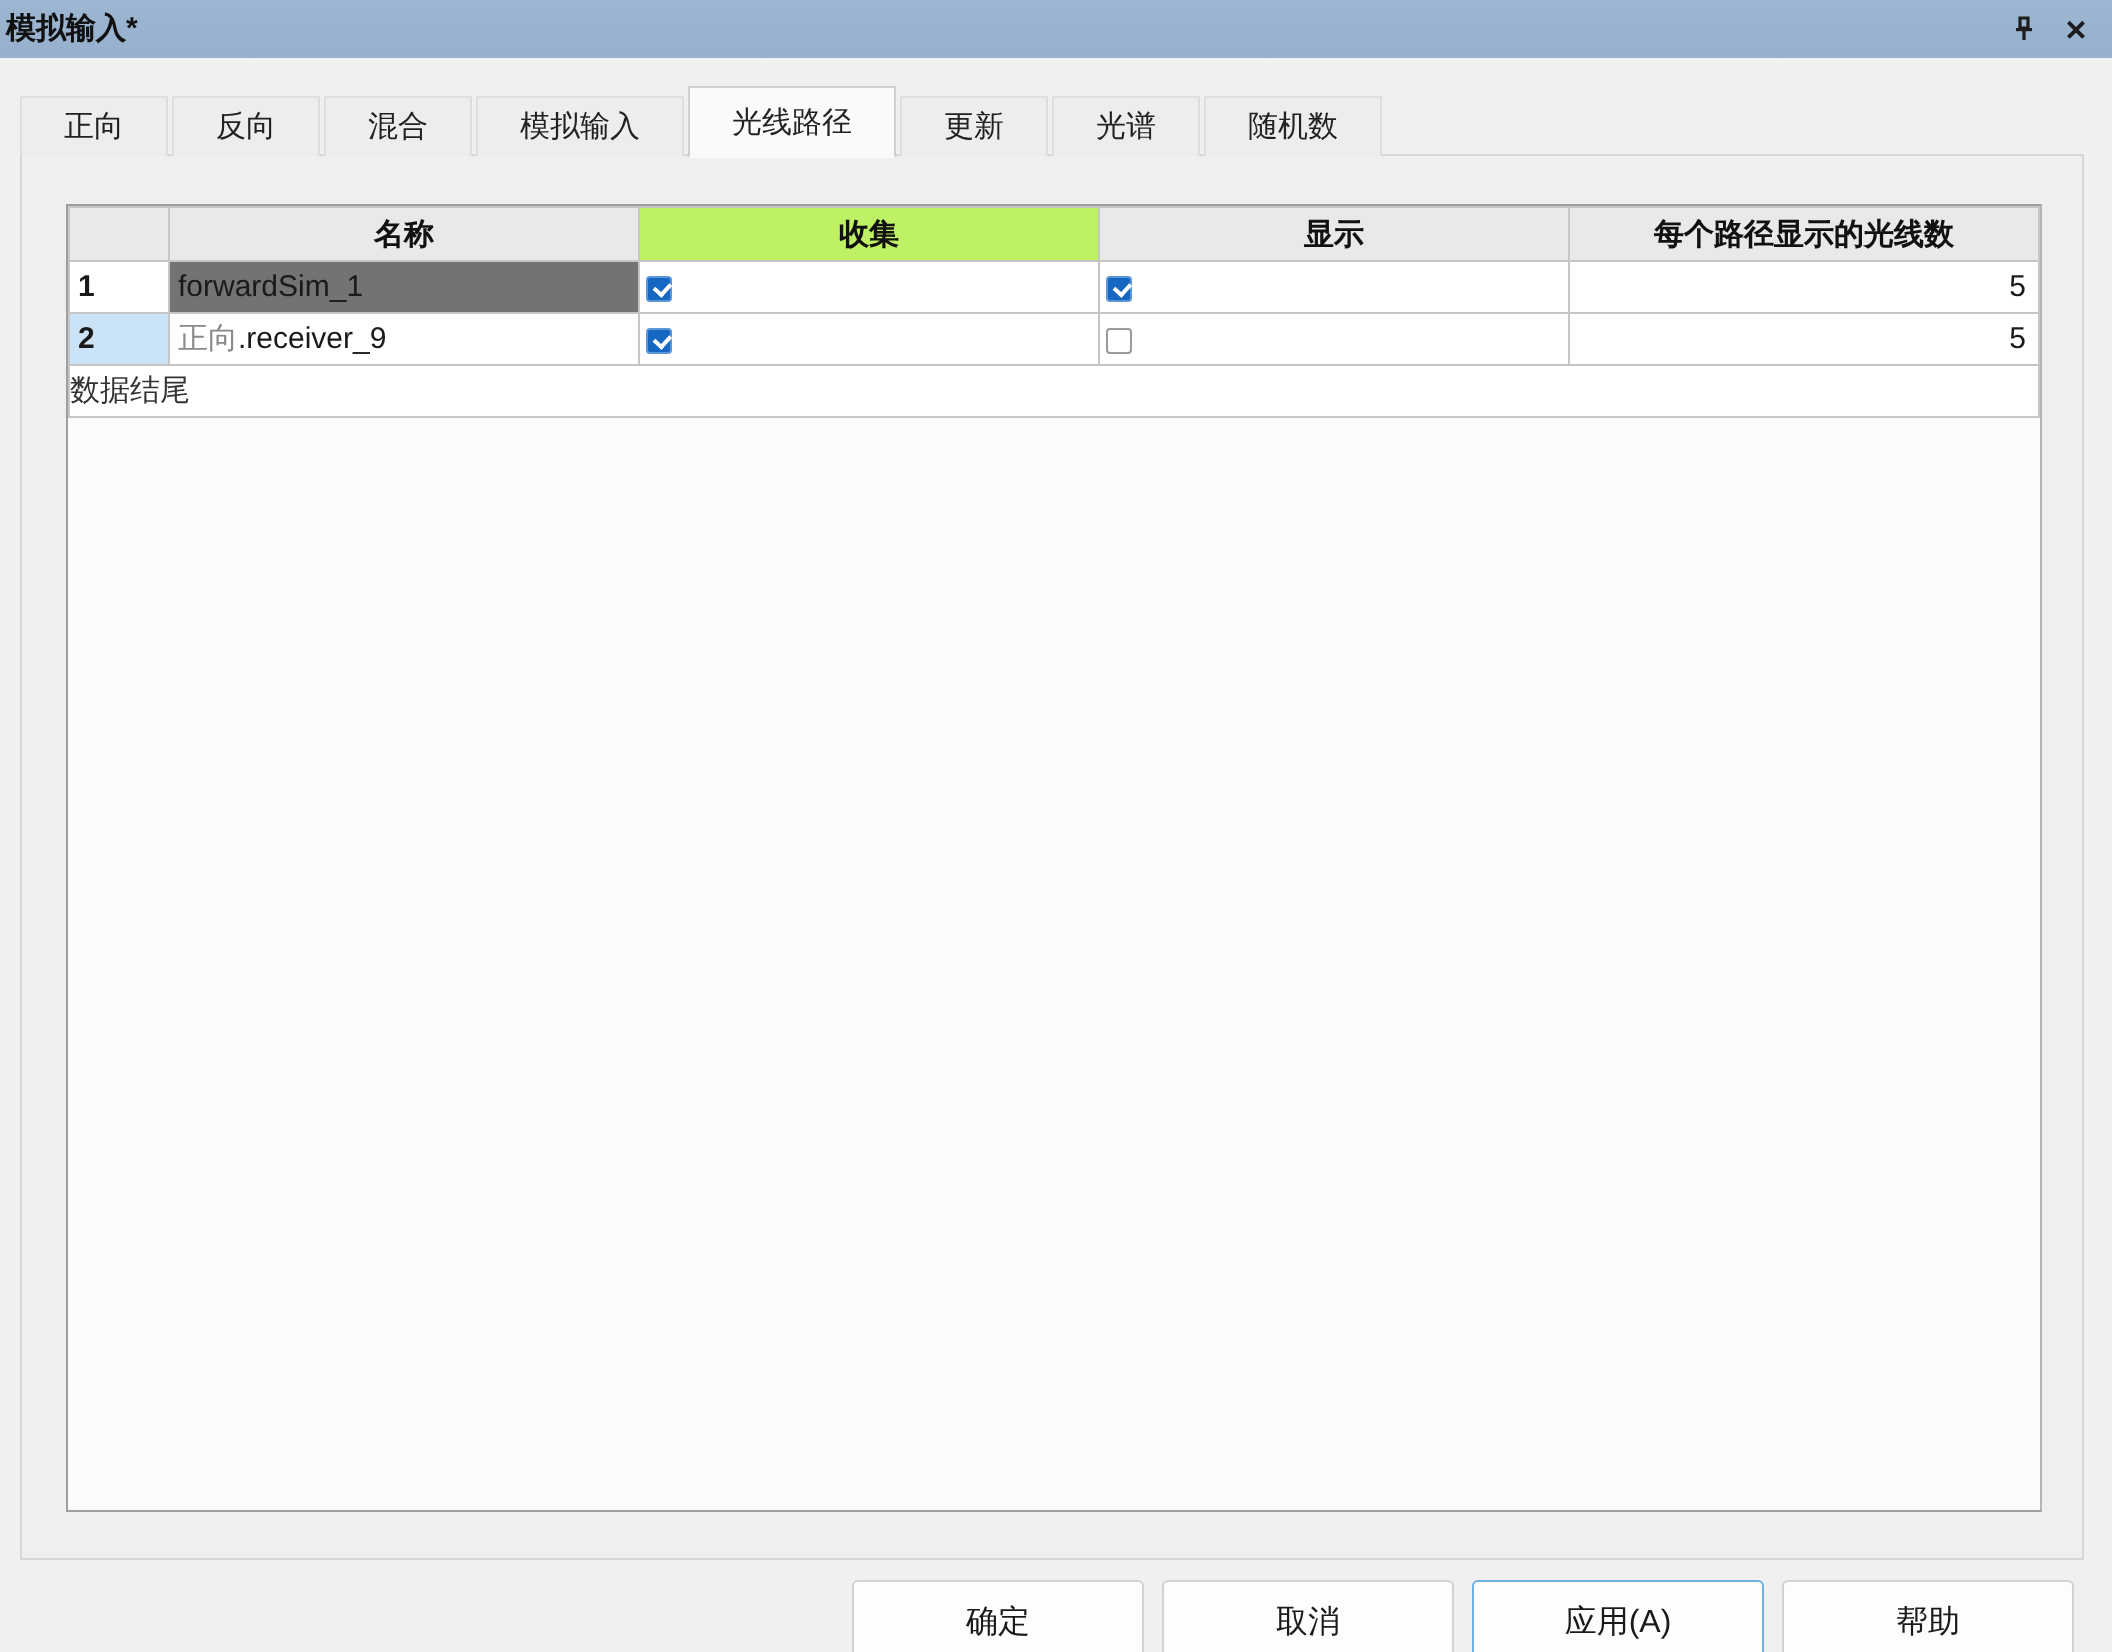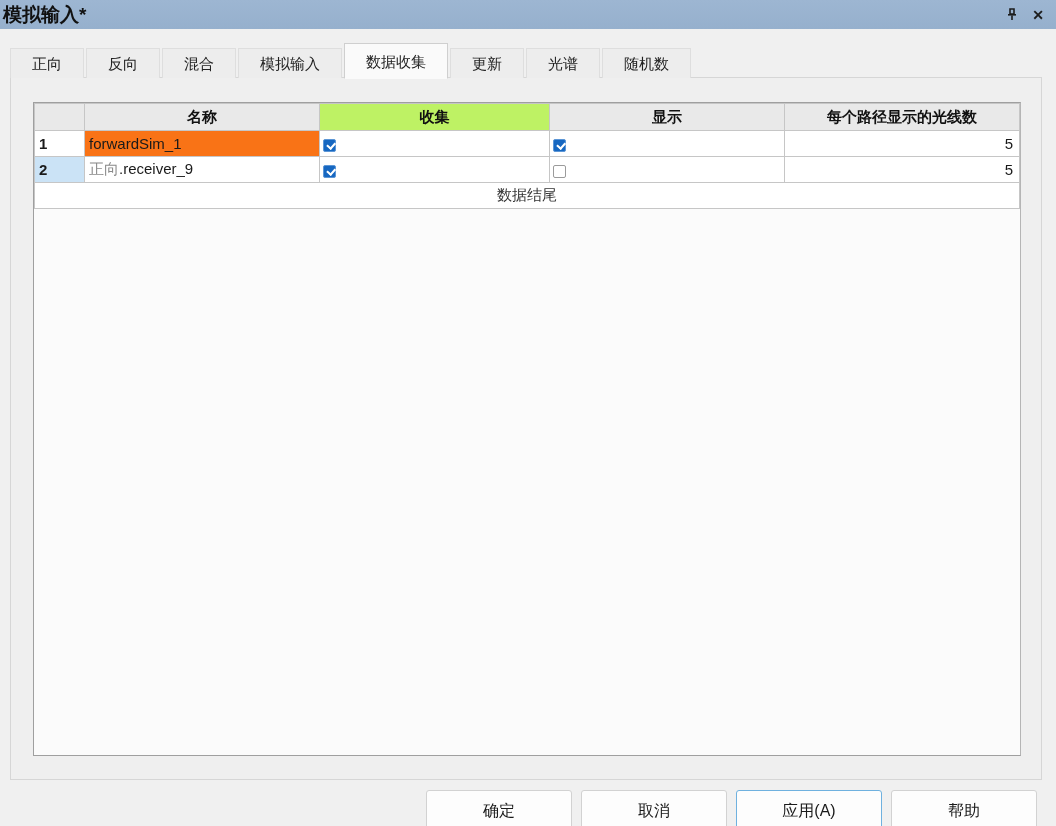--- a/index.html
+++ b/index.html
@@ -11,21 +11,21 @@
     position:relative;
   }
 
   
   .titlebar {
     position:absolute; left:0; top:0; width:1056px; height:29px;
     background:linear-gradient(#9db6d2,#96b0cd);
     display:flex; align-items:center;
   }
   .titlebar-title {
-    font-weight:bold; font-size:19px; color:#111; padding-left:3px;
+    font-weight:bold; font-size:15px; color:#111; padding-left:3px;
   }
   .titlebar-icons {
     margin-left:auto; display:flex; align-items:center; gap:10px; padding-right:10px;
   }
   .tb-icon { width:16px; height:16px; display:flex; align-items:center; justify-content:center; cursor:pointer; }
   .close-glyph { font-size:14px; font-weight:bold; color:#1c1c1c; line-height:16px; }
 
   
   .tabbar {
     position:absolute; left:10px; top:42px; height:36px;
@@ -60,39 +60,39 @@
     height:27px; background:#e9e9e9; font-size:15px; font-weight:bold;
     font-family:"Liberation Serif", serif; text-align:center; color:#111;
   }
   table.sim th.col-selected { background:#bef264; }
   table.sim td { height:26px; background:#fff; font-size:15px; }
   td.rownum {
     background:#e9e9e9; font-weight:bold; padding-left:4px; font-size:14px;
   }
   td.rownum[data-selected="true"] { background:#cbe3f6; }
   td.name-cell { padding-left:4px; }
-  td.name-cell.dim-bg { background:#f97316; }
+  td.name-cell.dim-bg { background:#737373; }
   .name-prefix { color:#8a8a8a; }
   td.check-cell { padding-left:3px; }
   td.rays-cell { text-align:right; padding-right:6px; }
 
   .checkbox {
     display:inline-block; width:13px; height:13px; border-radius:2px;
     vertical-align:middle; position:relative; cursor:pointer;
   }
   .checkbox[data-checked="true"] { background:#1667c1; border:1px solid #5c96d6; }
   .checkbox[data-checked="true"]::after {
     content:""; position:absolute; left:3px; top:2px; width:6px; height:3.5px;
     border-left:2px solid #fff; border-bottom:2px solid #fff;
     transform:rotate(-48deg);
   }
   .checkbox[data-checked="false"] { background:#fff; border:1px solid #9b9b9b; }
 
   td.end-cell {
-    background:#ededed; text-align:center; height:25px;
+    background:#ededed; height:25px;
     font-family:"Liberation Serif", serif; color:#333;
     border-top:1px dotted #8f8f8f; border-bottom:1px dotted #8f8f8f;margin-top:47px;
   }
 
   
   .button-row {
     position:absolute; top:790px; left:0; right:19px;
     display:flex; justify-content:flex-end; gap:9px;
   }
   .btn {
@@ -119,21 +119,21 @@
       <span class="close-glyph">✕</span>
     </span>
   </span>
 </div>
 
 <div class="tabbar">
   <div class="tab">正向</div>
   <div class="tab">反向</div>
   <div class="tab">混合</div>
   <div class="tab">模拟输入</div>
-  <div class="tab active">数据收集</div>
+  <div class="tab active">光线路径</div>
   <div class="tab">更新</div>
   <div class="tab">光谱</div>
   <div class="tab">随机数</div>
 </div>
 
 <div class="panel">
   <div class="table-frame">
     <table class="sim">
       <colgroup>
         <col style="width:50px">

